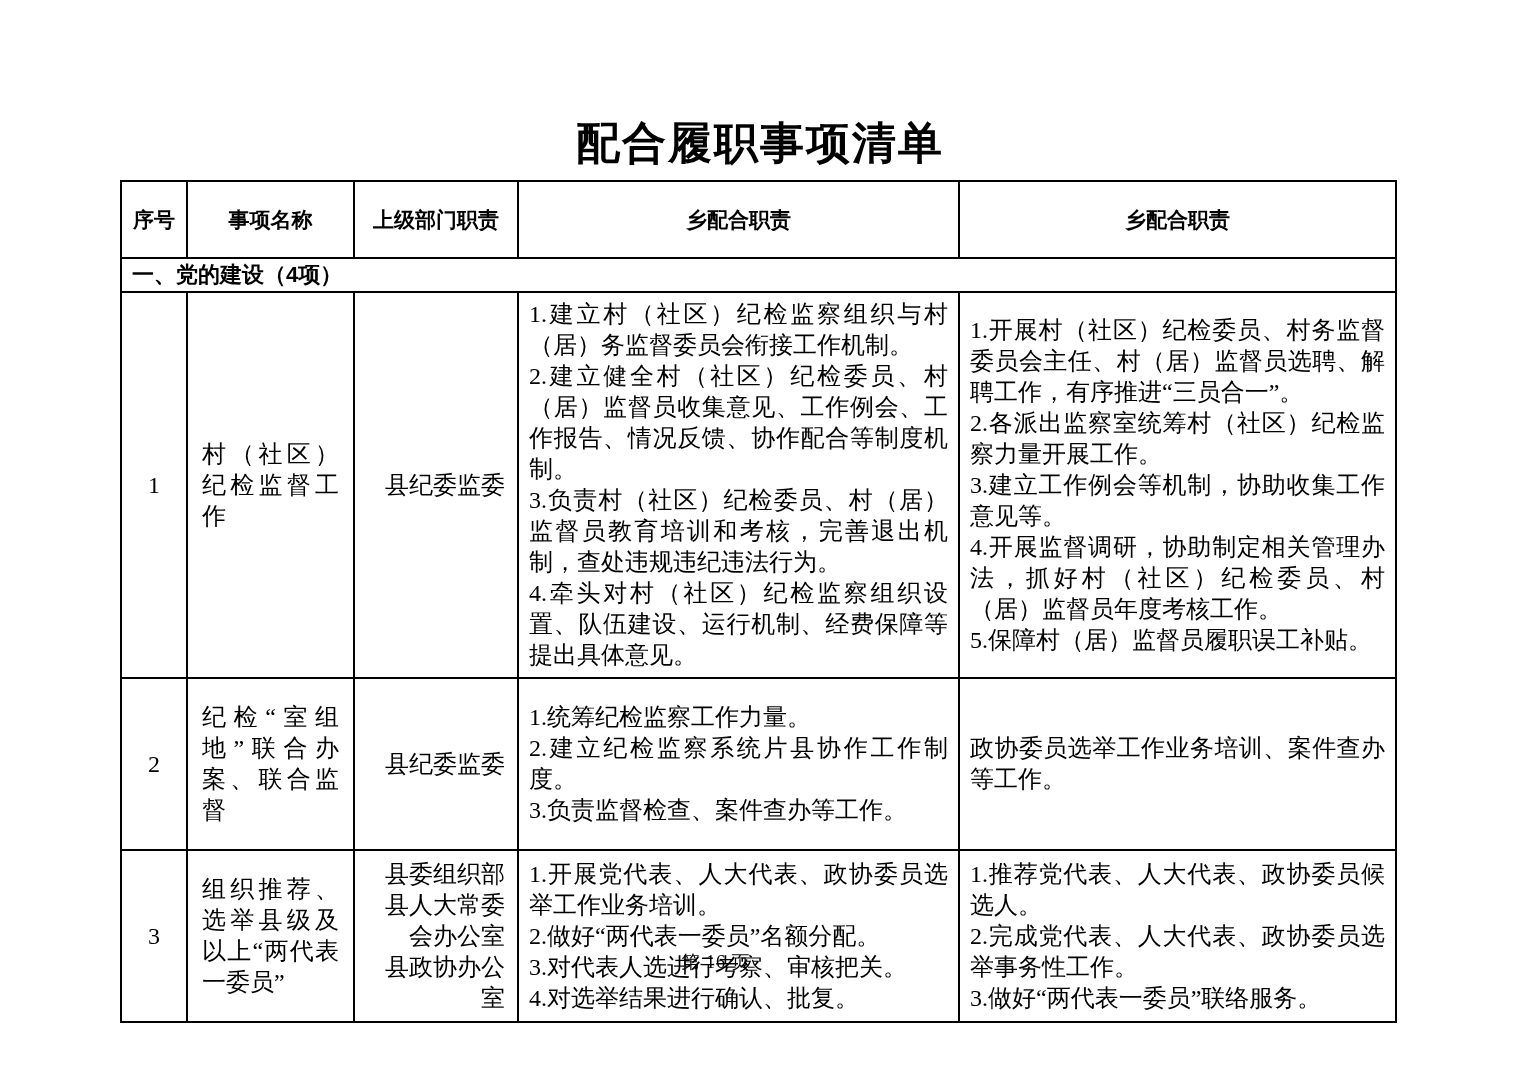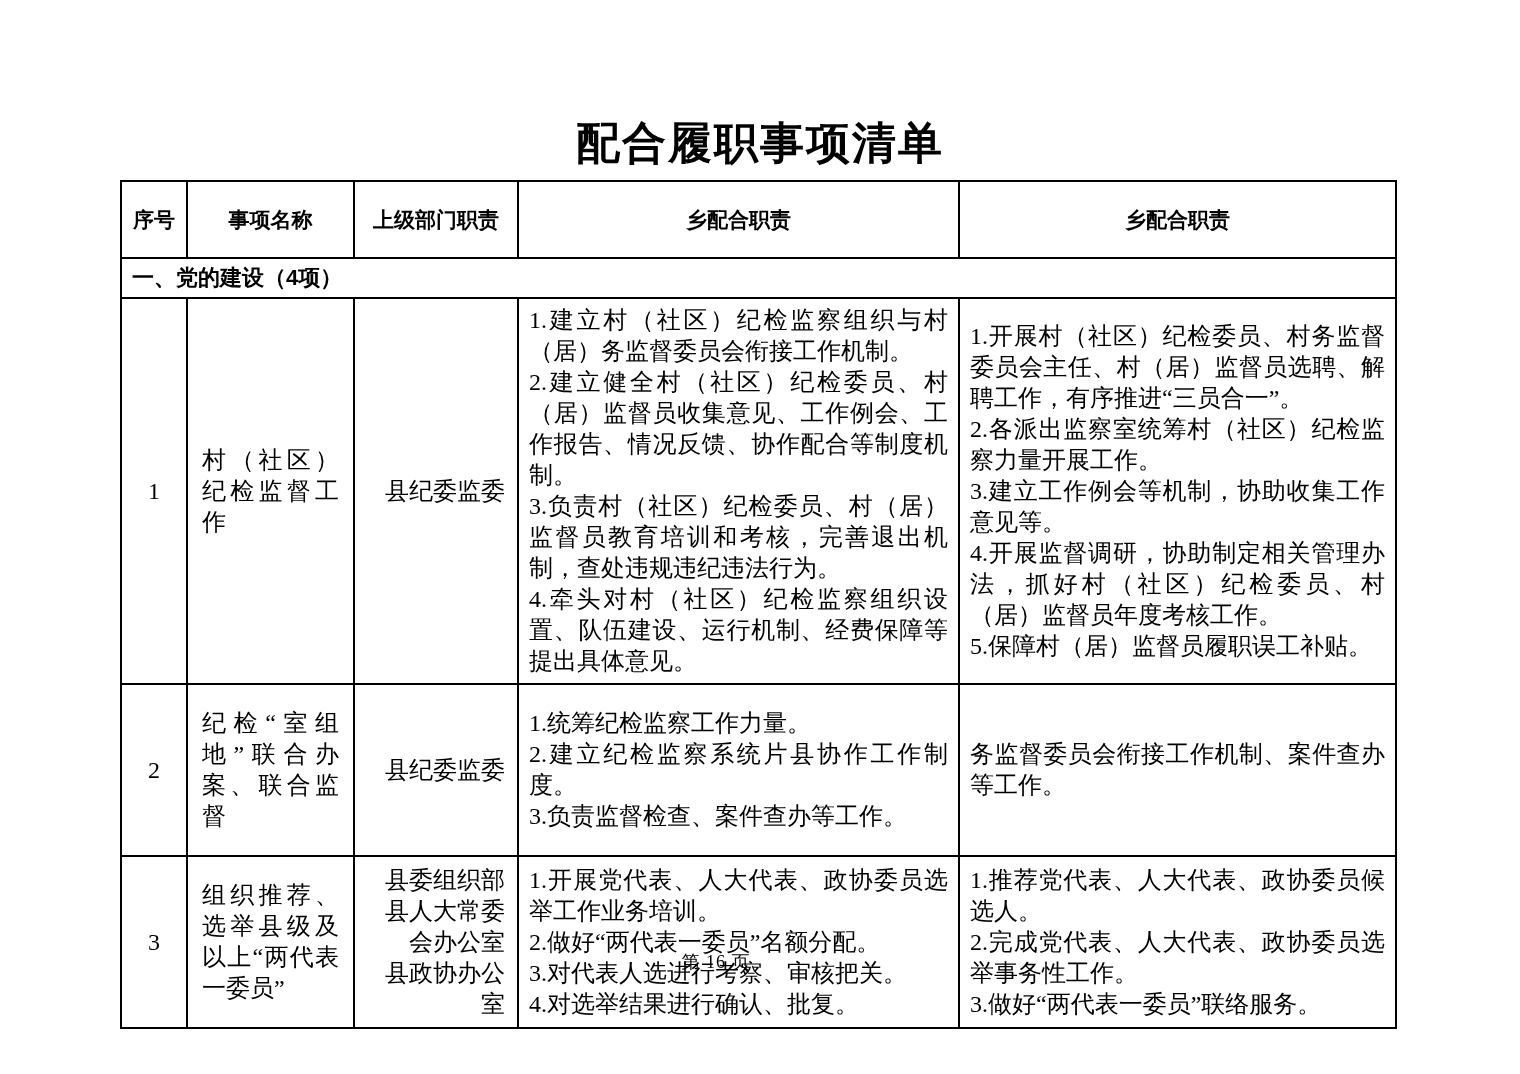--- a/index.html
+++ b/index.html
@@ -45,21 +45,21 @@
     border: 2px solid #000000;
     vertical-align: middle;
   }
   tr.header-row { height: 77px; }
   tr.header-row th {
     font-family: "Liberation Sans", "DejaVu Sans", sans-serif;
     font-weight: bold;
     font-size: 21px;
     text-align: center;
   }
-  tr.section-row { height: 40px; }
+  tr.section-row { height: 34px; }
   tr.section-row td {
     font-family: "Liberation Sans", "DejaVu Sans", sans-serif;
     font-weight: bold;
     font-size: 22px;
     text-align: left;
     padding-left: 10px;
   }
   tr.data-row td {
     font-size: 24px;
     line-height: 31px;
@@ -140,21 +140,21 @@
 5.保障村（居）监督员履职误工补贴。</td>
       </tr>
 
       <tr class="data-row row-2">
         <td class="cell-no">2</td>
         <td class="cell-name">纪检“室组地”联合办案、联合监督</td>
         <td class="cell-dept">县纪委监委</td>
         <td class="cell-duty">1.统筹纪检监察工作力量。
 2.建立纪检监察系统片县协作工作制度。
 3.负责监督检查、案件查办等工作。</td>
-        <td class="cell-duty">务监督委员会衔接工作机制、案件查办等工作。</td>
+        <td class="cell-duty">政协委员选举工作业务培训、案件查办等工作。</td>
       </tr>
 
       <tr class="data-row row-3">
         <td class="cell-no">3</td>
         <td class="cell-name">组织推荐、选举县级及以上“两代表一委员”</td>
         <td class="cell-dept">县委组织部
 县人大常委会办公室
 县政协办公室</td>
         <td class="cell-duty">1.开展党代表、人大代表、政协委员选举工作业务培训。
 2.做好“两代表一委员”名额分配。

